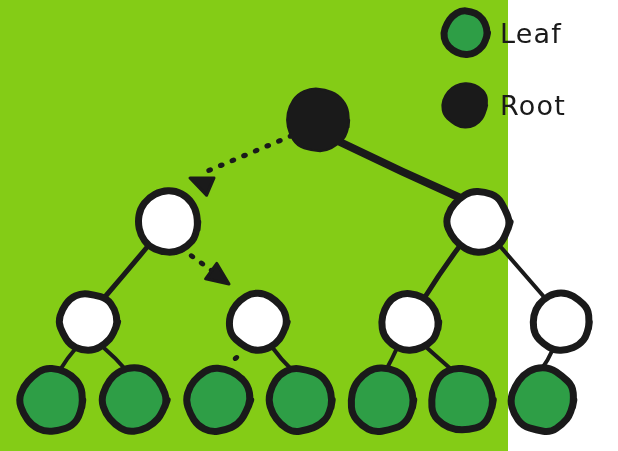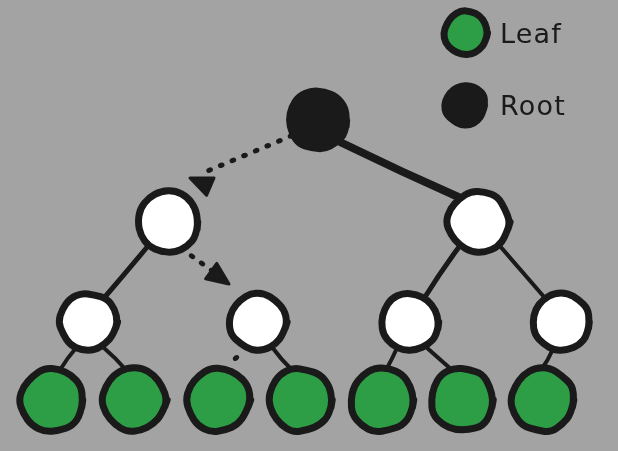--- a/index.html
+++ b/index.html
@@ -8,23 +8,23 @@
     background: #ffffff;
   }
   body {
     width: 618px;
     height: 451px;
     font-family: "DejaVu Sans", sans-serif;
     overflow: hidden;
   }
   #canvas-wrap {
     position: relative;
-    width: 618px;
+    width: 508px;
     height: 451px;
-    background: #a3a3a3;
+    background: #84cc16;
   }
   svg#tree-svg {
     display: block;
     width: 618px;
     height: 451px;
   }
   .legend-label {
     font-family: "DejaVu Sans", sans-serif;
     font-size: 27px;
     font-weight: 500;

